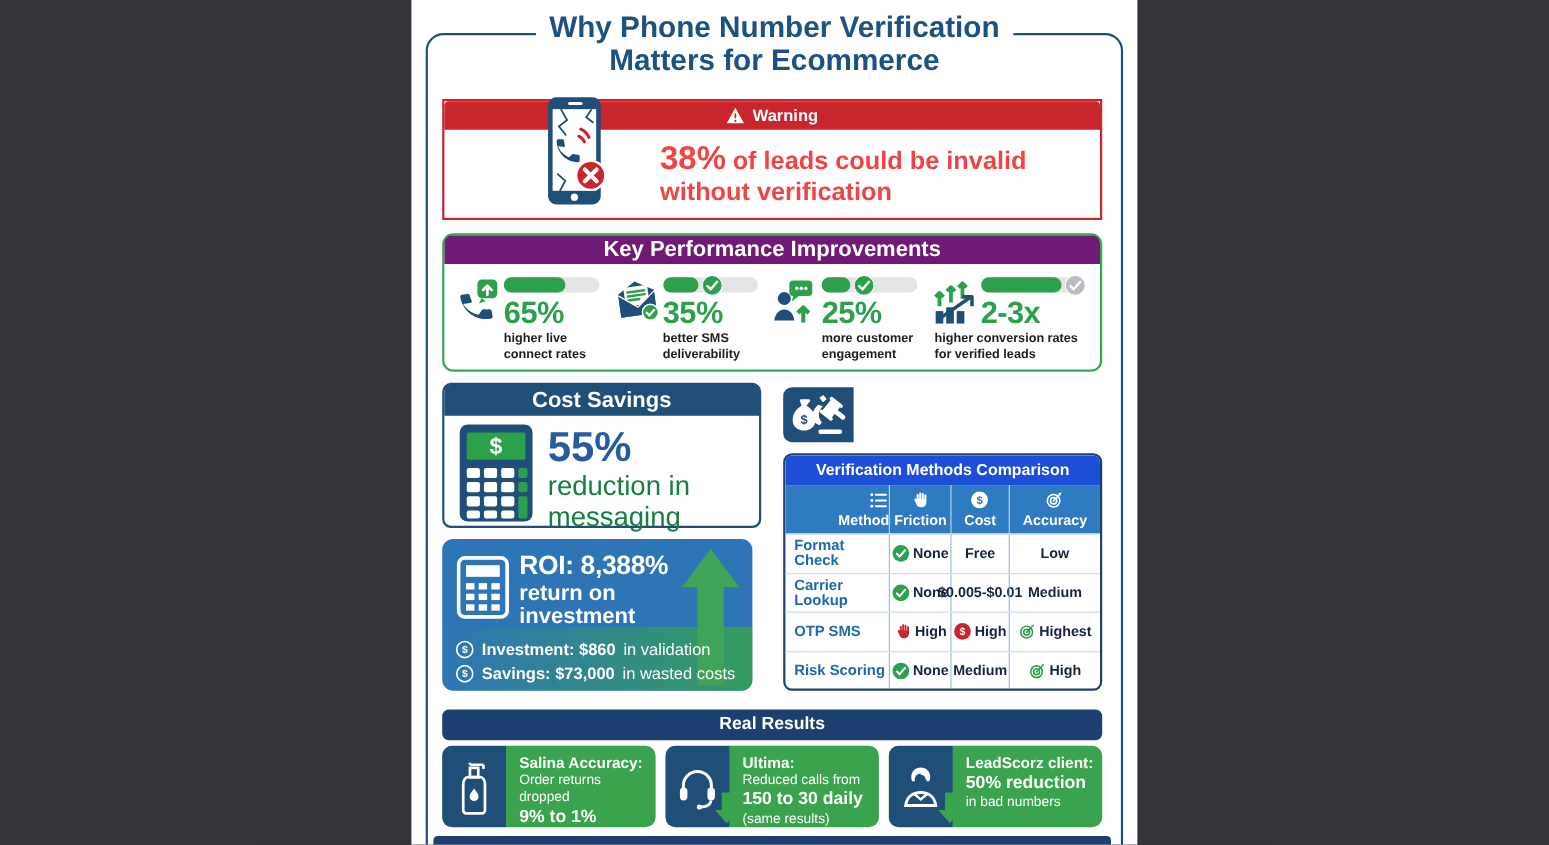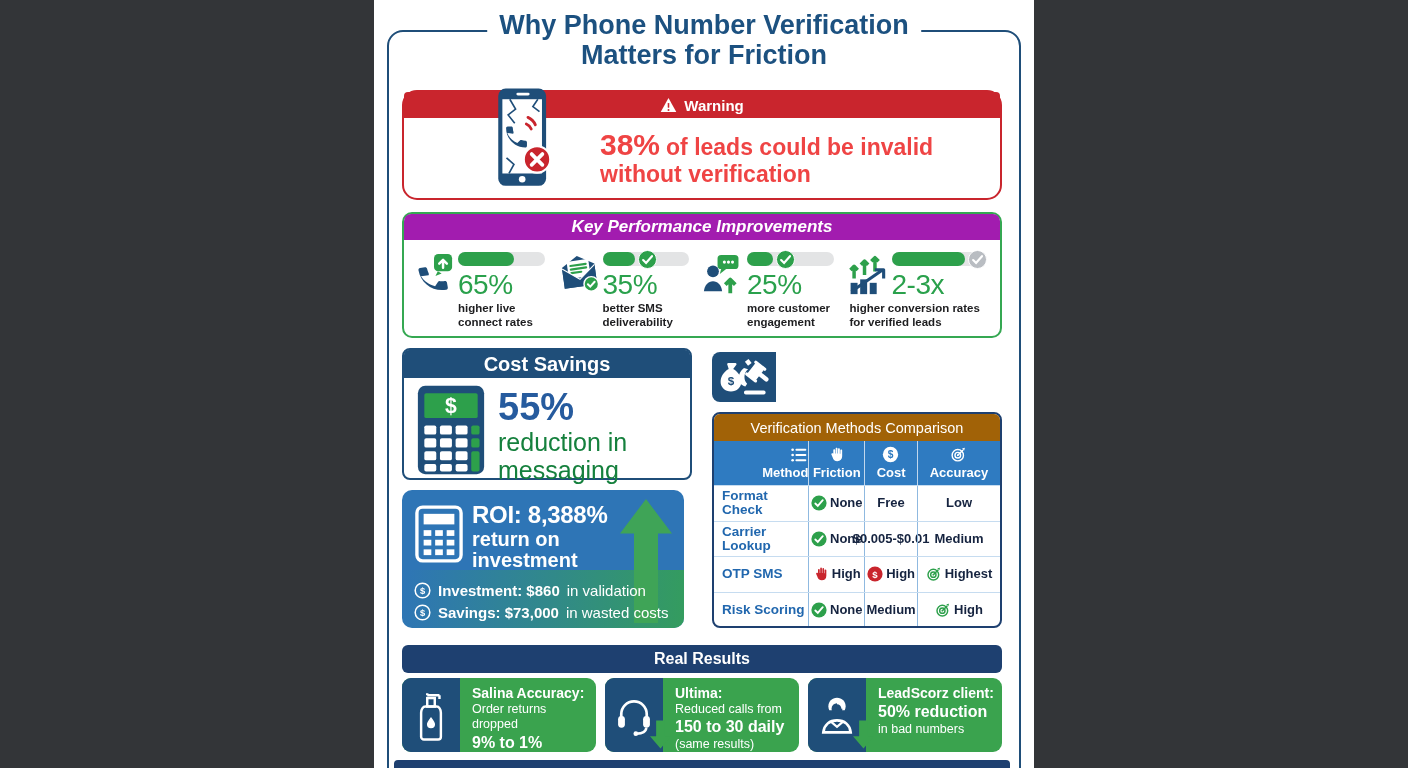--- a/index.html
+++ b/index.html
@@ -11,54 +11,54 @@
   .page { position: relative; width: 660px; height: 768px; margin: 0 auto; background: #fff; overflow: hidden; padding-left: 35px; }
   .frame { position: absolute; left: 13px; top: 30px; width: 634px; height: 780px; border: 2px solid #1f4e79; border-radius: 16px; }
   .main-title {
     position: absolute; top: 11px; left: 50%; transform: translateX(-50%);
     background: #fff; padding: 0 12px; text-align: center; z-index: 2;
     color: #1c5180; font-size: 27px; font-weight: bold; line-height: 1.1; white-space: nowrap;
   }
   .abs { position: absolute; }
 
   
-  .warning-box { left: 28px; top: 90px; width: 600px; height: 110px; border: 2px solid #c9252d; border-radius: 15px; background: #fff; z-index: 1; }
+  .warning-box { left: 28px; top: 90px; width: 600px; height: 110px; border: 2px solid #c9252d; border-radius: 0; background: #fff; z-index: 1; }
   .warning-header { height: 26px; background: #c9252d; border-radius: 4px 4px 0 0; color: #fff; display: flex; align-items: center; justify-content: center; gap: 7px; font-weight: bold; font-size: 15px; }
   .warning-phone { position: absolute; left: 86px; top: -13px; width: 66px; height: 118px; z-index: 3; }
   .warning-text { position: absolute; left: 196px; top: 36px; width: 360px; color: #ef4444; font-weight: bold; font-size: 23px; line-height: 1.12; }
   .warning-text .big { font-size: 30px; margin-right: 6px; }
 
   
   .kpi-box { left: 28px; top: 212px; width: 600px; height: 126px; border: 2px solid #35a852; border-radius: 10px; background: #fff; }
-  .kpi-header { height: 26px; background: #a21caf; border-radius: 7px 7px 0 0; color: #fff; display: flex; align-items: center; justify-content: center; font-weight: bold; font-size: 17px; font-style: italic; }
+  .kpi-header { height: 26px; background: #701a75; border-radius: 7px 7px 0 0; color: #fff; display: flex; align-items: center; justify-content: center; font-weight: bold; font-size: 20px; }
   .kpi-body { display: flex; padding: 12px 8px 0 10px; }
   .kpi-item { position: relative; width: 25%; }
   .kpi-icon { position: absolute; left: 0; top: 0; width: 40px; height: 46px; }
   .kpi-bar { margin-left: 44px; margin-right: 14px; height: 14px; background: #e3e4e5; border-radius: 7px; position: relative; }
   .kpi-fill { height: 100%; background: #2da04b; border-radius: 7px; }
   .kpi-check { position: absolute; top: -2.5px; width: 19px; height: 19px; }
-  .kpi-value { margin-left: 44px; margin-top: 3px; color: #2aa14c; font-size: 28px; font-weight: normal; letter-spacing: -0.5px; }
+  .kpi-value { margin-left: 44px; margin-top: 3px; color: #2aa14c; font-size: 28px; font-weight: bold; letter-spacing: -0.5px; }
   .kpi-label { margin-left: 44px; margin-top: 1px; color: #1d1d1f; font-size: 11.5px; font-weight: bold; line-height: 1.2; }
   .kpi-item.wide .kpi-label { margin-left: 2px; }
 
   
   .cost-box { left: 28px; top: 348px; width: 290px; height: 132px; border: 2px solid #1f4e79; border-radius: 8px; background: #fff; }
   .cost-header { height: 28px; background: #1f4e79; border-radius: 5px 5px 0 0; color: #fff; display: flex; align-items: center; justify-content: center; font-weight: bold; font-size: 20px; }
   .cost-body { display: flex; padding: 6px 8px 0 12px; gap: 12px; align-items: flex-start; }
   .cost-value { color: #265b9e; font-size: 38px; font-weight: bold; line-height: 1; margin-top: 4px; }
   .cost-label { color: #15803d; font-size: 25px; font-weight: normal; line-height: 1.12; margin-top: 2px; }
 
   
   .tcpa-box { left: 338px; top: 352px; width: 290px; height: 50px; display: flex; }
   .tcpa-icon { width: 64px; background: #1f4e79; border-radius: 8px 0 0 8px; display: flex; align-items: center; justify-content: center; flex-shrink: 0; }
   .tcpa-text { flex: 1; border: 2px solid #1f4e79; border-left: none; border-radius: 0 8px 8px 0; background: #fff; display: flex; flex-direction: column; justify-content: center; padding-left: 10px; color: #1b3a66; font-weight: bold; font-size: 15.5px; line-height: 1.2; }
 
   
   .table-box { left: 338px; top: 412px; width: 290px; height: 216px; border: 2px solid #1e4070; border-radius: 8px; overflow: hidden; background: #fff; }
-  .tbl-title { height: 27px; background: #a16207; color: #fff; font-weight: normal; font-size: 14.5px; display: flex; align-items: center; justify-content: center; }
+  .tbl-title { height: 27px; background: #1d4ed8; color: #fff; font-weight: bold; font-size: 14.5px; display: flex; align-items: center; justify-content: center; }
   .tbl-head { display: flex; background: #2f7bc1; height: 44px; }
   .th { display: flex; flex-direction: column; align-items: center; justify-content: center; gap: 1px; color: #fff; font-weight: bold; font-size: 13px; border-left: 1px solid rgba(255,255,255,.7); }
   .th:first-child { border-left: none; }
   .c1 { width: 33%; align-items: flex-end; } .c2 { width: 19.5%; } .c3 { width: 18.5%; } .c4 { width: 29%; }
   .tr { display: flex; height: 35.5px; border-top: 1px solid #c6dcf0; }
   .td { display: flex; align-items: center; justify-content: center; gap: 3px; font-weight: bold; color: #15233f; font-size: 13px; border-left: 1px solid #8fb9e0; text-align: center; line-height: 1.05; }
   .td:first-child { border-left: none; }
   .td.method { justify-content: flex-start; padding-left: 8px; color: #2167ae; font-size: 13.5px; text-align: left; }
   .cell-ic { width: 16px; height: 16px; flex-shrink: 0; display: inline-flex; }
   .th-ic { width: 18px; height: 18px; display: inline-flex; }
@@ -88,21 +88,21 @@
   .bottom-bar { left: 20px; top: 760px; width: 616px; height: 14px; background: #1e4070; border-radius: 4px; }
 </style>
 </head>
 <body>
 
 <div class="page">
   <div class="frame"></div>
 
   <h1 class="main-title">
     <span style="display:block">Why Phone Number Verification</span>
-    <span style="display:block">Matters for Friction</span>
+    <span style="display:block">Matters for Ecommerce</span>
   </h1>
 
   <div class="abs warning-box">
     <div class="warning-header">
       <span style="display:inline-flex;width:17px;height:16px">
         <svg viewBox="0 0 24 22" width="17" height="16">
             <path d="M12 1L23 21H1z" fill="#fff"></path>
             <rect x="10.9" y="8" width="2.2" height="7" rx="1" fill="#c9252d"></rect>
             <circle cx="12" cy="18" r="1.4" fill="#c9252d"></circle>
           </svg>

